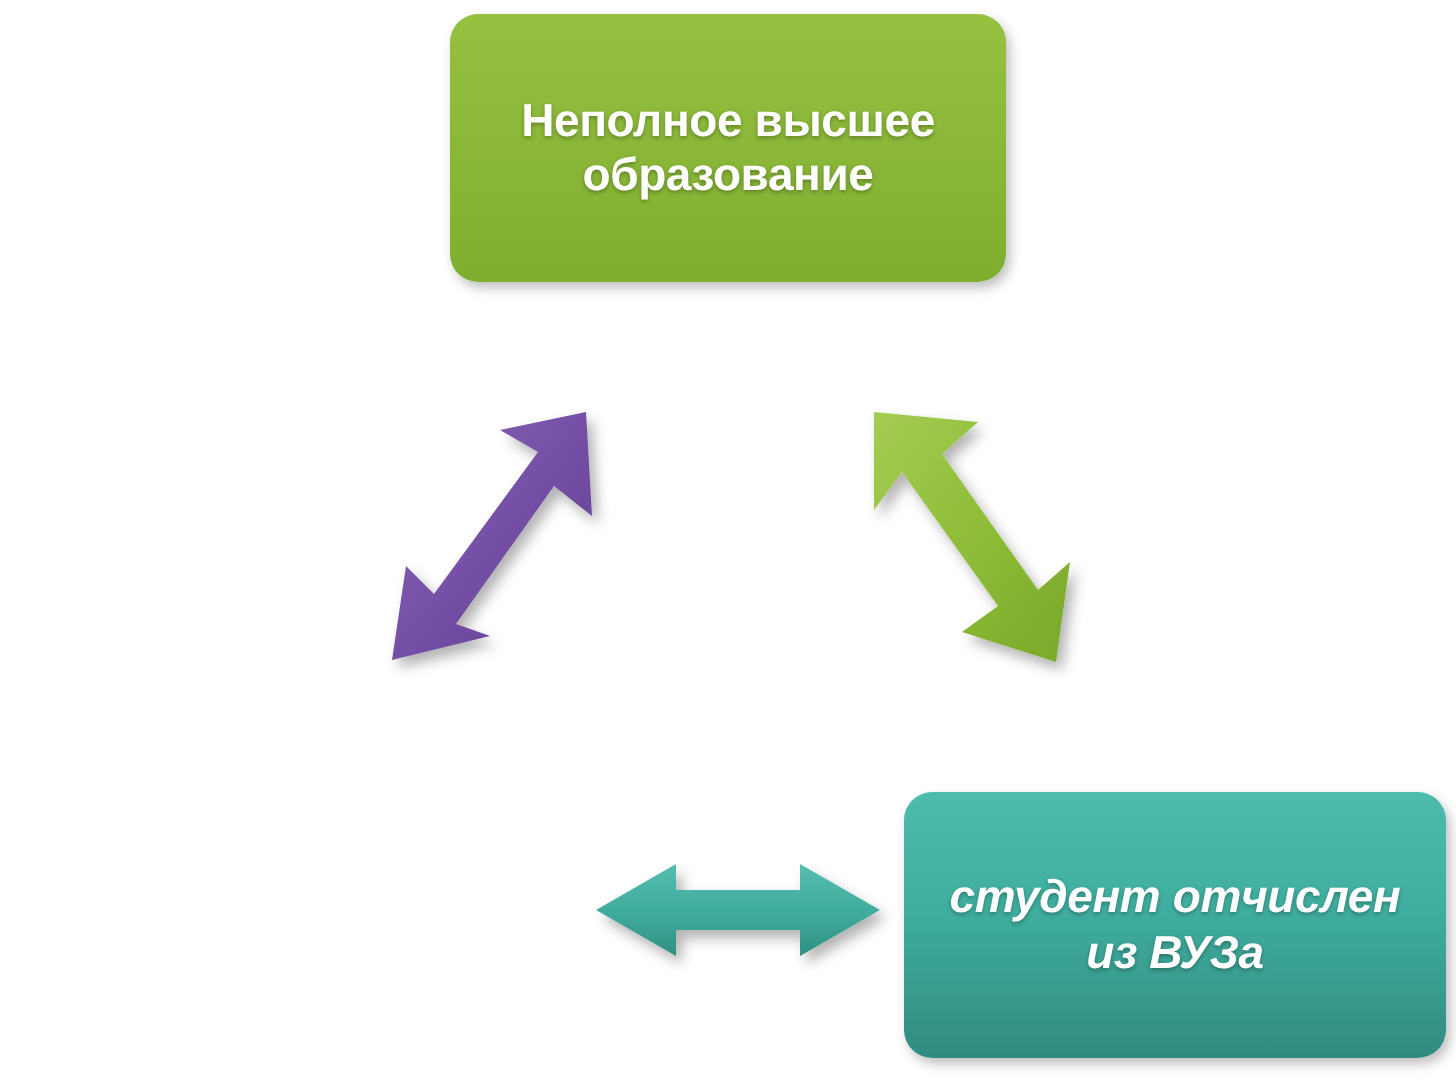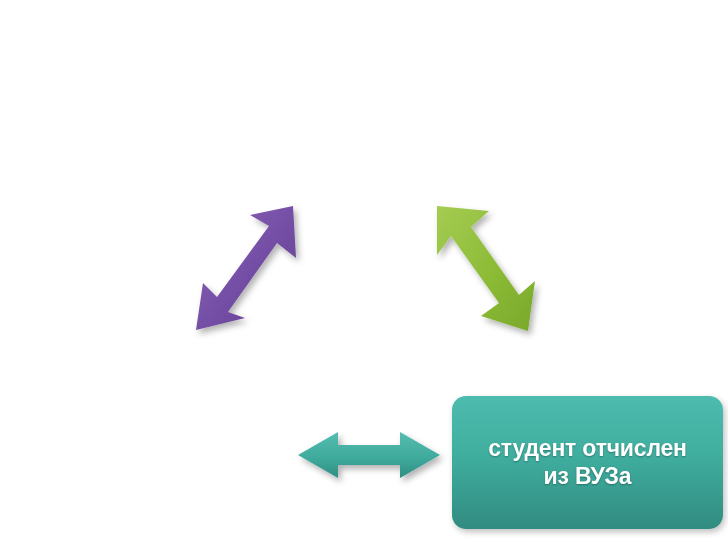--- a/index.html
+++ b/index.html
@@ -59,20 +59,21 @@
     background: linear-gradient(180deg, #7e60ab 0%, #74539f 45%, #5d3f86 100%);
   }
 
   .node-right {
     left: 452px;
     top: 396px;
     width: 271px;
     height: 133px;
     font-size: 23px;
     background: linear-gradient(180deg, #4dbcae 0%, #3fae9f 45%, #318b80 100%);
+    font-style: italic;
   }
 
   .node-text {
     display: block;
     width: 100%;
     white-space: pre-line;
   }
 
   
   .arrows {
@@ -117,20 +118,24 @@
 
     <g filter="url(#softShadow)">
       <polygon fill="url(#gradGreenArrow)" points="437,206 489,211 471,227 519,295 535,281 528,331 481,316 499,303 451,236 437,255"></polygon>
     </g>
 
     <g filter="url(#softShadow)">
       <polygon fill="url(#gradTealArrow)" points="298,455 338,432 338,445 400,445 400,432 440,455 400,478 400,465 338,465 338,478"></polygon>
     </g>
   </svg>
 
+  <div class="node node-top">
+    <span class="node-text">Неполное высшее
+образование</span>
+  </div>
 
 
   <div class="node node-right">
     <span class="node-text">студент отчислен
 из ВУЗа</span>
   </div>
 
 </div>
 
 </body></html>

